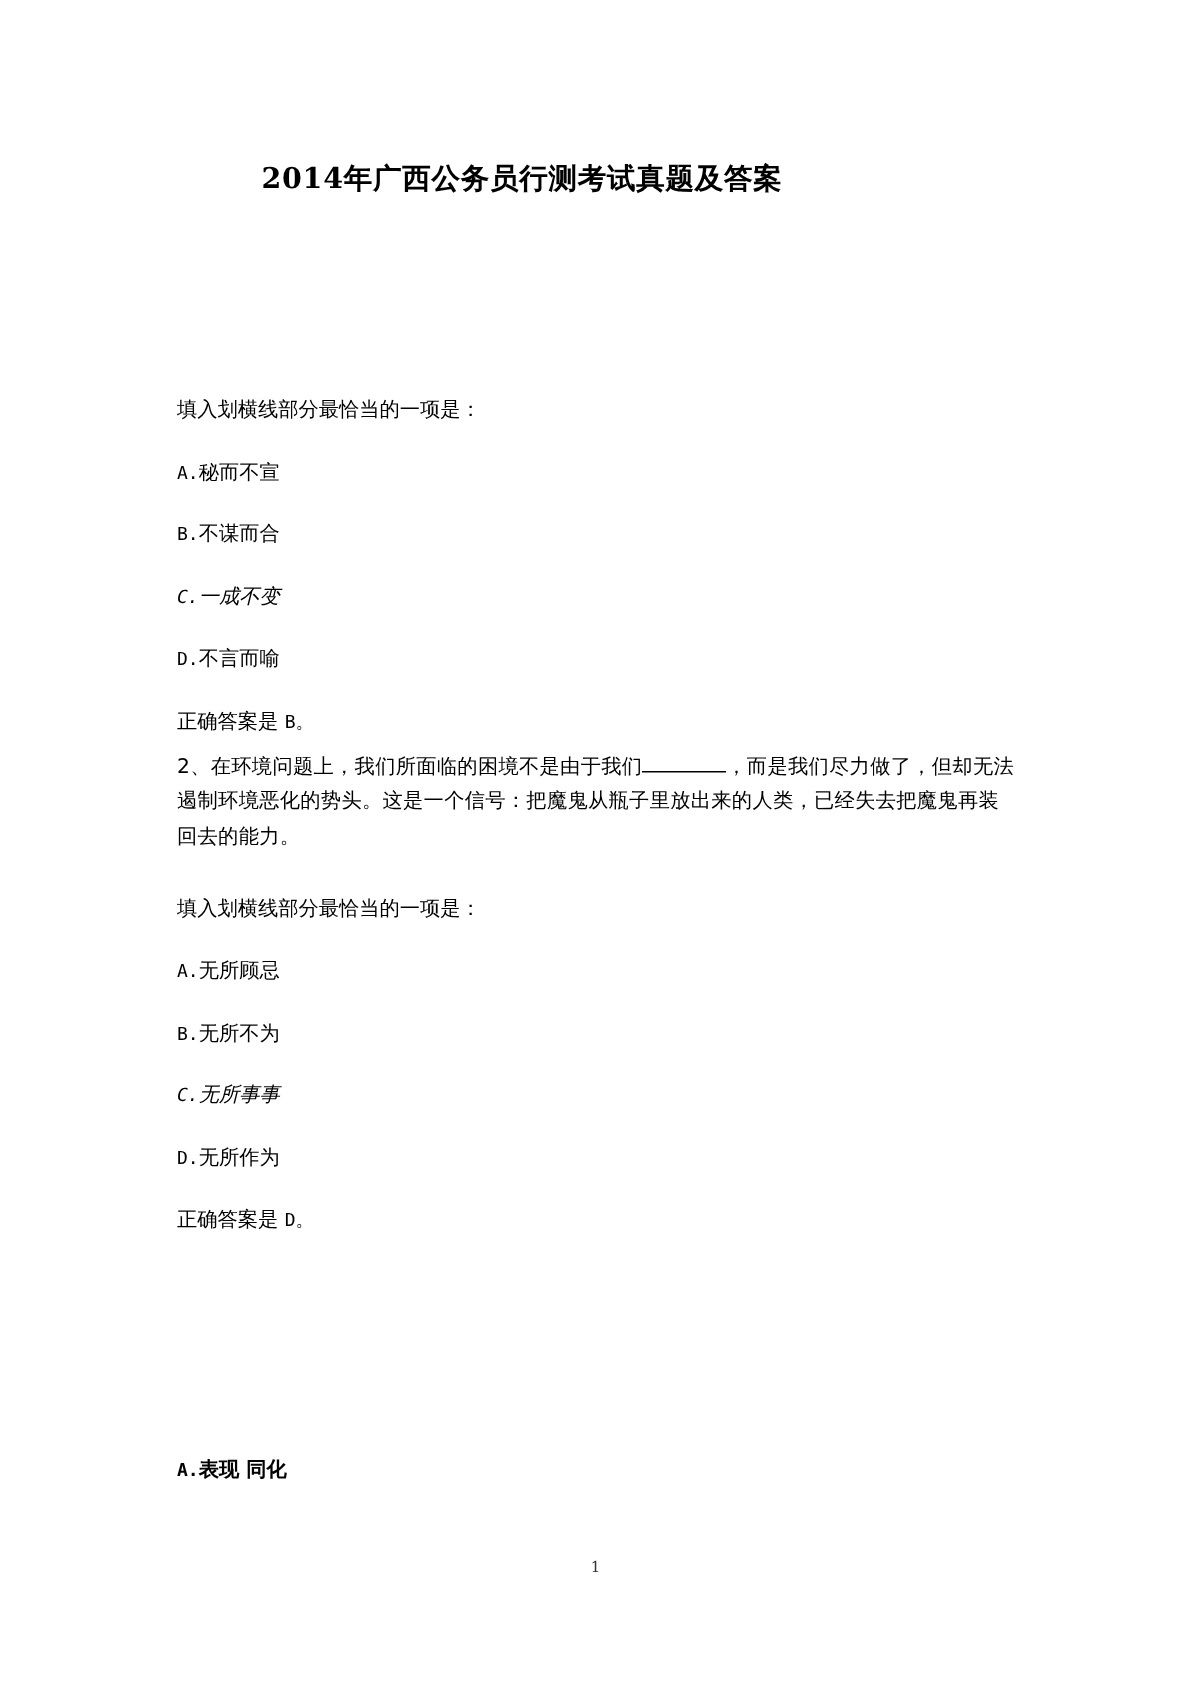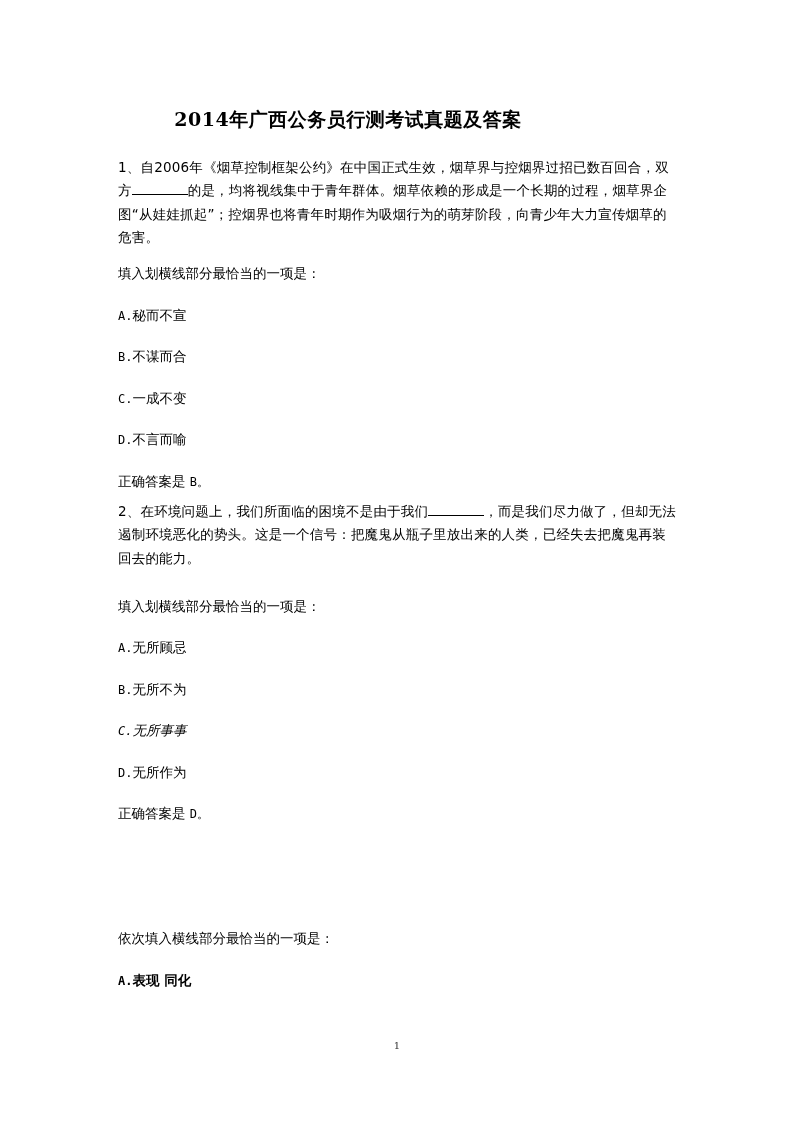--- a/index.html
+++ b/index.html
@@ -73,36 +73,34 @@
     vertical-align: baseline;
   }
 </style>
 </head>
 <body>
 
 <div class="page">
 
   <div class="title">2014年广西公务员行测考试真题及答案</div>
 
-  <div class="block" style="top:156px;"><span>1、自2006年《烟草控制框架公约》在中国正式生效，烟草界与控烟界过招已数百回合，双方</span><span class="blank"></span><span>的是，均将视线集中于青年群体。烟草依赖的形成是一个长期的过程，烟草界企图“从娃娃抓起”；控烟界也将青年时期作为吸烟行为的萌芽阶段，向青少年大力宣传烟草的危害。</span></div>
 
   <div class="opt" style="top:263px;">填入划横线部分最恰当的一项是：</div>
   <div class="opt" style="top:305px;"><span class="letter">A.</span><span>秘而不宣</span></div>
   <div class="opt" style="top:346px;"><span class="letter">B.</span><span>不谋而合</span></div>
-  <div class="opt" style="top:388px;"><span class="letter">C.</span><span>一成不变</span></div>
+  <div class="opt" style="top:388px;font-style:italic;"><span class="letter">C.</span><span>一成不变</span></div>
   <div class="opt" style="top:429px;"><span class="letter">D.</span><span>不言而喻</span></div>
   <div class="opt ans" style="top:471px;"><span>正确答案是 </span><span class="letter">B。</span></div>
 
   <div class="block" style="top:500px;"><span>2、在环境问题上，我们所面临的困境不是由于我们</span><span class="blank"></span><span>，而是我们尽力做了，但却无法遏制环境恶化的势头。这是一个信号：把魔鬼从瓶子里放出来的人类，已经失去把魔鬼再装回去的能力。</span></div>
 
   <div class="opt" style="top:596px;">填入划横线部分最恰当的一项是：</div>
   <div class="opt" style="top:637px;"><span class="letter">A.</span><span>无所顾忌</span></div>
   <div class="opt" style="top:679px;"><span class="letter">B.</span><span>无所不为</span></div>
   <div class="opt" style="top:720px;font-style:italic;"><span class="letter">C.</span><span>无所事事</span></div>
   <div class="opt" style="top:762px;"><span class="letter">D.</span><span>无所作为</span></div>
   <div class="opt ans" style="top:803px;"><span>正确答案是 </span><span class="letter">D。</span></div>
 
 
-  <div class="opt" style="top:928px;">依次填入横线部分最恰当的一项是：</div>
   <div class="opt" style="top:970px;font-weight:bold;"><span class="letter">A.</span><span>表现 同化</span></div>
 
   <div class="pagenum">1</div>
 </div>
 
 </body></html>

